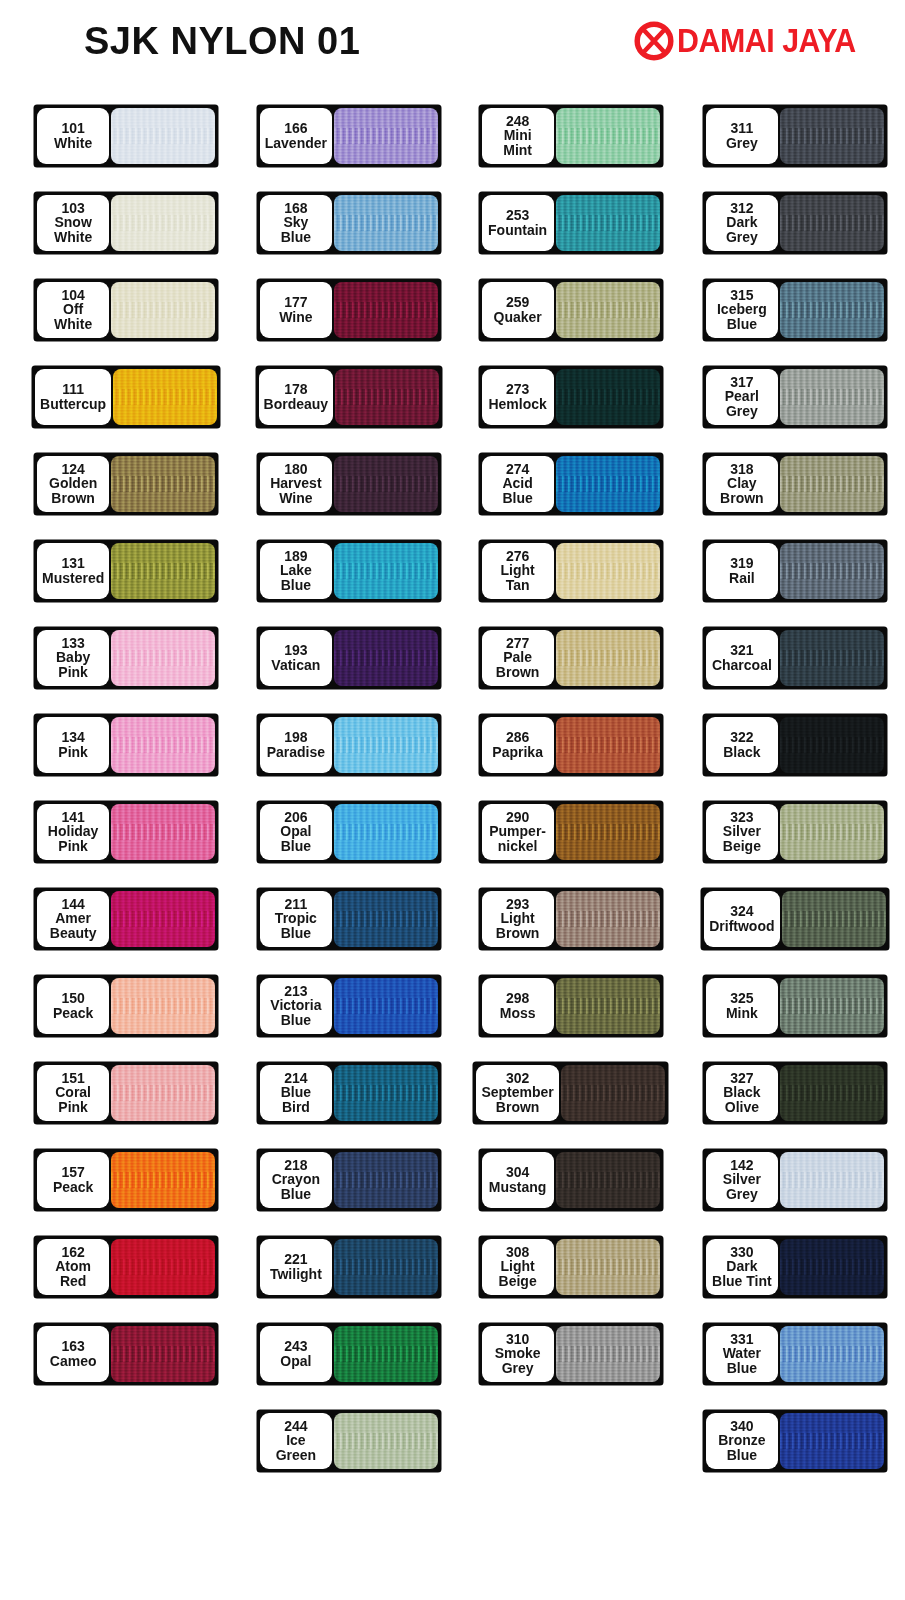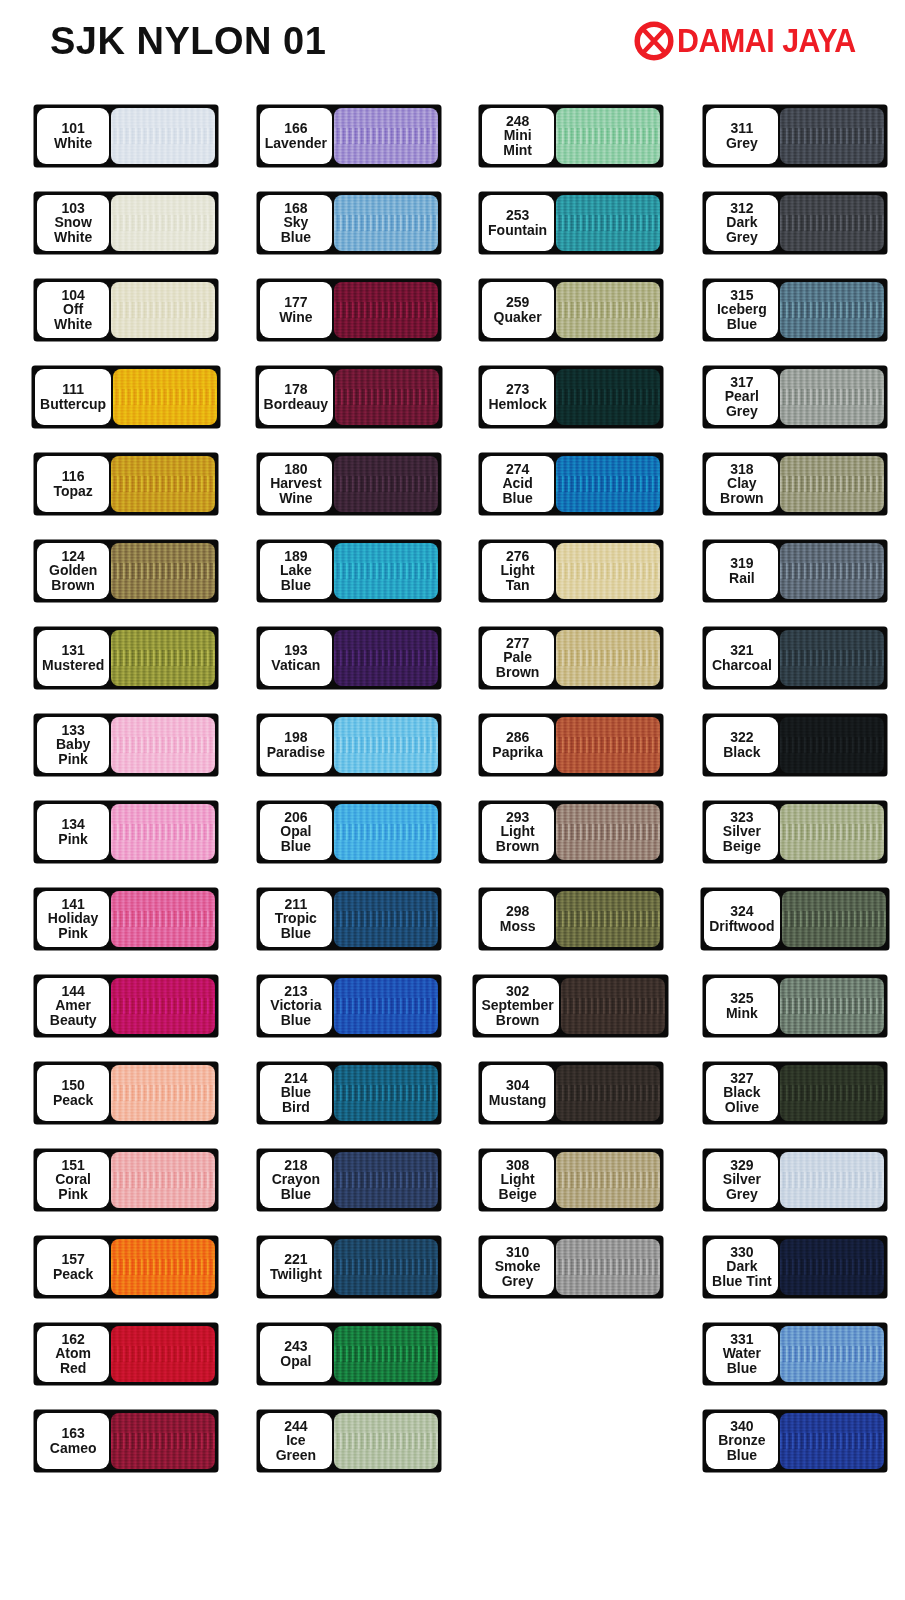--- a/index.html
+++ b/index.html
@@ -17,20 +17,21 @@
   }
 
   
   .header {
     position: relative;
     height: 82px;
     display: flex;
     align-items: center;
     justify-content: space-between;
     padding: 0 34px 0 50px;
+    margin-left: 34px;
   }
   .page-title {
     font-size: 38px;
     font-weight: bold;
     letter-spacing: 0.5px;
     color: #111111;
     font-family: "Liberation Sans", sans-serif;
     white-space: nowrap;
   }
   .brand {
@@ -206,29 +207,20 @@
           <div class="label">
             <div class="code">111</div>
             <div class="nm">Buttercup</div>
           </div>
           <div class="chip" style="background: rgb(232, 178, 17);"></div>
         </div>
       </div>
       <div class="cell">
         <div class="swatch">
           <div class="label">
-            <div class="code">116</div>
-            <div class="nm">Topaz</div>
-          </div>
-          <div class="chip" style="background: rgb(200, 156, 32);"></div>
-        </div>
-      </div>
-      <div class="cell">
-        <div class="swatch">
-          <div class="label">
             <div class="code">124</div>
             <div class="nm">Golden</div>
             <div class="nm">Brown</div>
           </div>
           <div class="chip" style="background: rgb(143, 125, 74);"></div>
         </div>
       </div>
       <div class="cell">
         <div class="swatch">
           <div class="label">
@@ -553,20 +545,30 @@
           <div class="label">
             <div class="code">286</div>
             <div class="nm">Paprika</div>
           </div>
           <div class="chip" style="background: rgb(177, 84, 55);"></div>
         </div>
       </div>
       <div class="cell">
         <div class="swatch">
           <div class="label">
+            <div class="code">290</div>
+            <div class="nm">Pumper-</div>
+            <div class="nm">nickel</div>
+          </div>
+          <div class="chip" style="background: rgb(141, 91, 32);"></div>
+        </div>
+      </div>
+      <div class="cell">
+        <div class="swatch">
+          <div class="label">
             <div class="code">293</div>
             <div class="nm">Light</div>
             <div class="nm">Brown</div>
           </div>
           <div class="chip" style="background: rgb(153, 131, 119);"></div>
         </div>
       </div>
       <div class="cell">
         <div class="swatch">
           <div class="label">
@@ -727,21 +729,21 @@
             <div class="code">327</div>
             <div class="nm">Black</div>
             <div class="nm">Olive</div>
           </div>
           <div class="chip" style="background: rgb(44, 52, 38);"></div>
         </div>
       </div>
       <div class="cell">
         <div class="swatch">
           <div class="label">
-            <div class="code">329</div>
+            <div class="code">142</div>
             <div class="nm">Silver</div>
             <div class="nm">Grey</div>
           </div>
           <div class="chip" style="background: rgb(204, 215, 228);"></div>
         </div>
       </div>
       <div class="cell">
         <div class="swatch">
           <div class="label">
             <div class="code">330</div>

